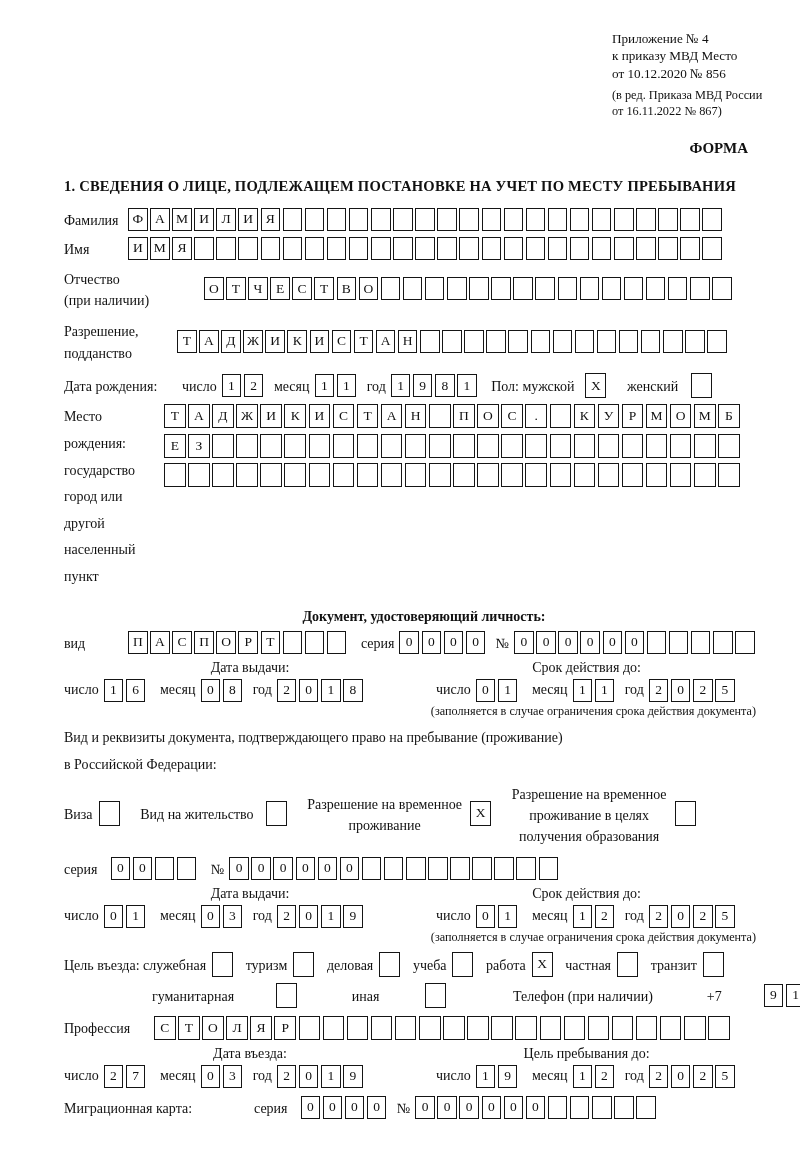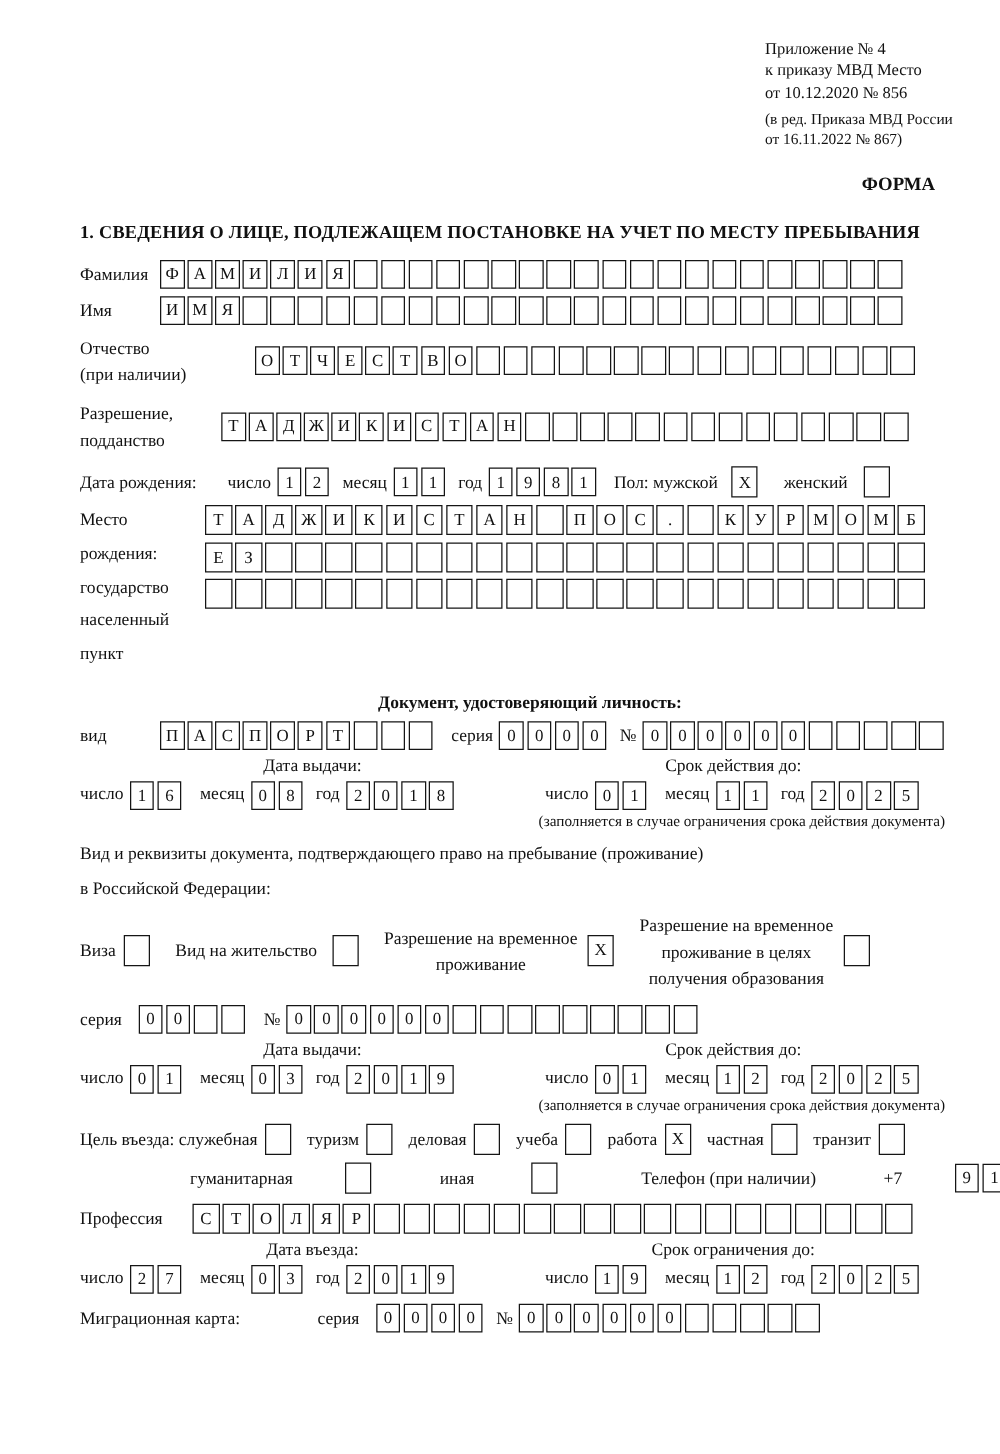--- a/index.html
+++ b/index.html
@@ -230,20 +230,21 @@
     <span class="dlbl ml8">женский</span>
     <span class="cells cb ml8">
         <span class="cell"></span>
       </span>
   </div>
 
   <div class="twocol">
     <div class="labcol lw100" style="width:100px;flex:none;">
       <div>Место рождения:</div>
       <div>государство</div>
+      <div>город или другой</div>
       <div>населенный пункт</div>
     </div>
     <div class="cellcol lg">
       <div class="cells">
           <span class="cell">Т</span>
           <span class="cell">А</span>
           <span class="cell">Д</span>
           <span class="cell">Ж</span>
           <span class="cell">И</span>
           <span class="cell">К</span>
@@ -616,21 +617,21 @@
         <span class="dlbl ml8">год</span>
         <span class="cells">
             <span class="cell">2</span>
             <span class="cell">0</span>
             <span class="cell">1</span>
             <span class="cell">9</span>
           </span>
       </div>
     </div>
     <div class="dgroup">
-      <div class="dhead">Срок ограничения до:</div>
+      <div class="dhead">Цель пребывания до:</div>
       <div class="dline">
         <span class="dlbl">число</span>
         <span class="cells">
             <span class="cell">1</span>
             <span class="cell">9</span>
           </span>
         <span class="dlbl ml12">месяц</span>
         <span class="cells">
             <span class="cell">1</span>
             <span class="cell">2</span>

